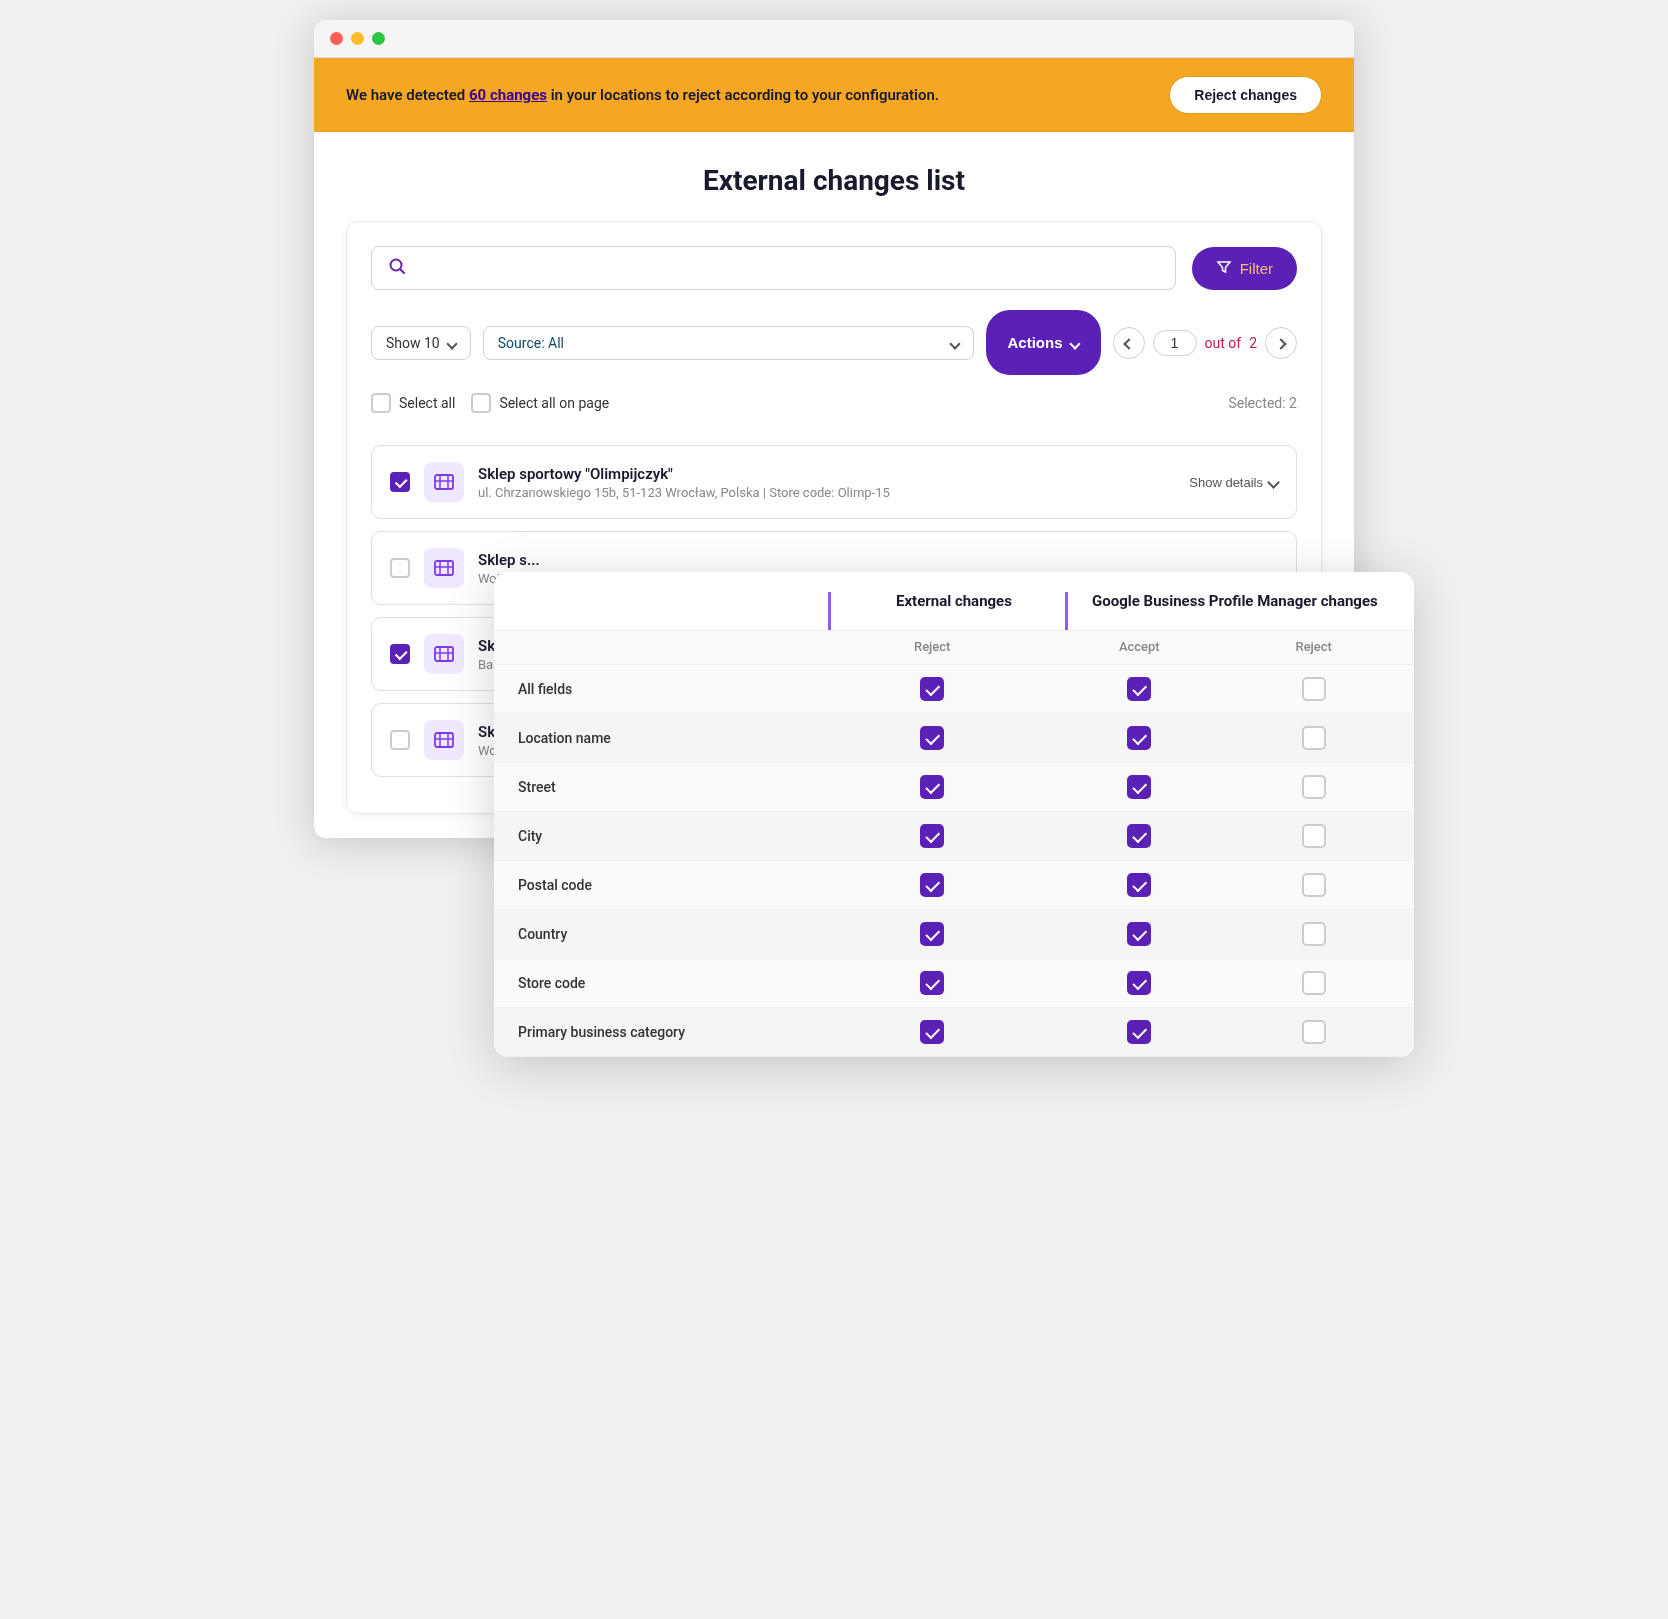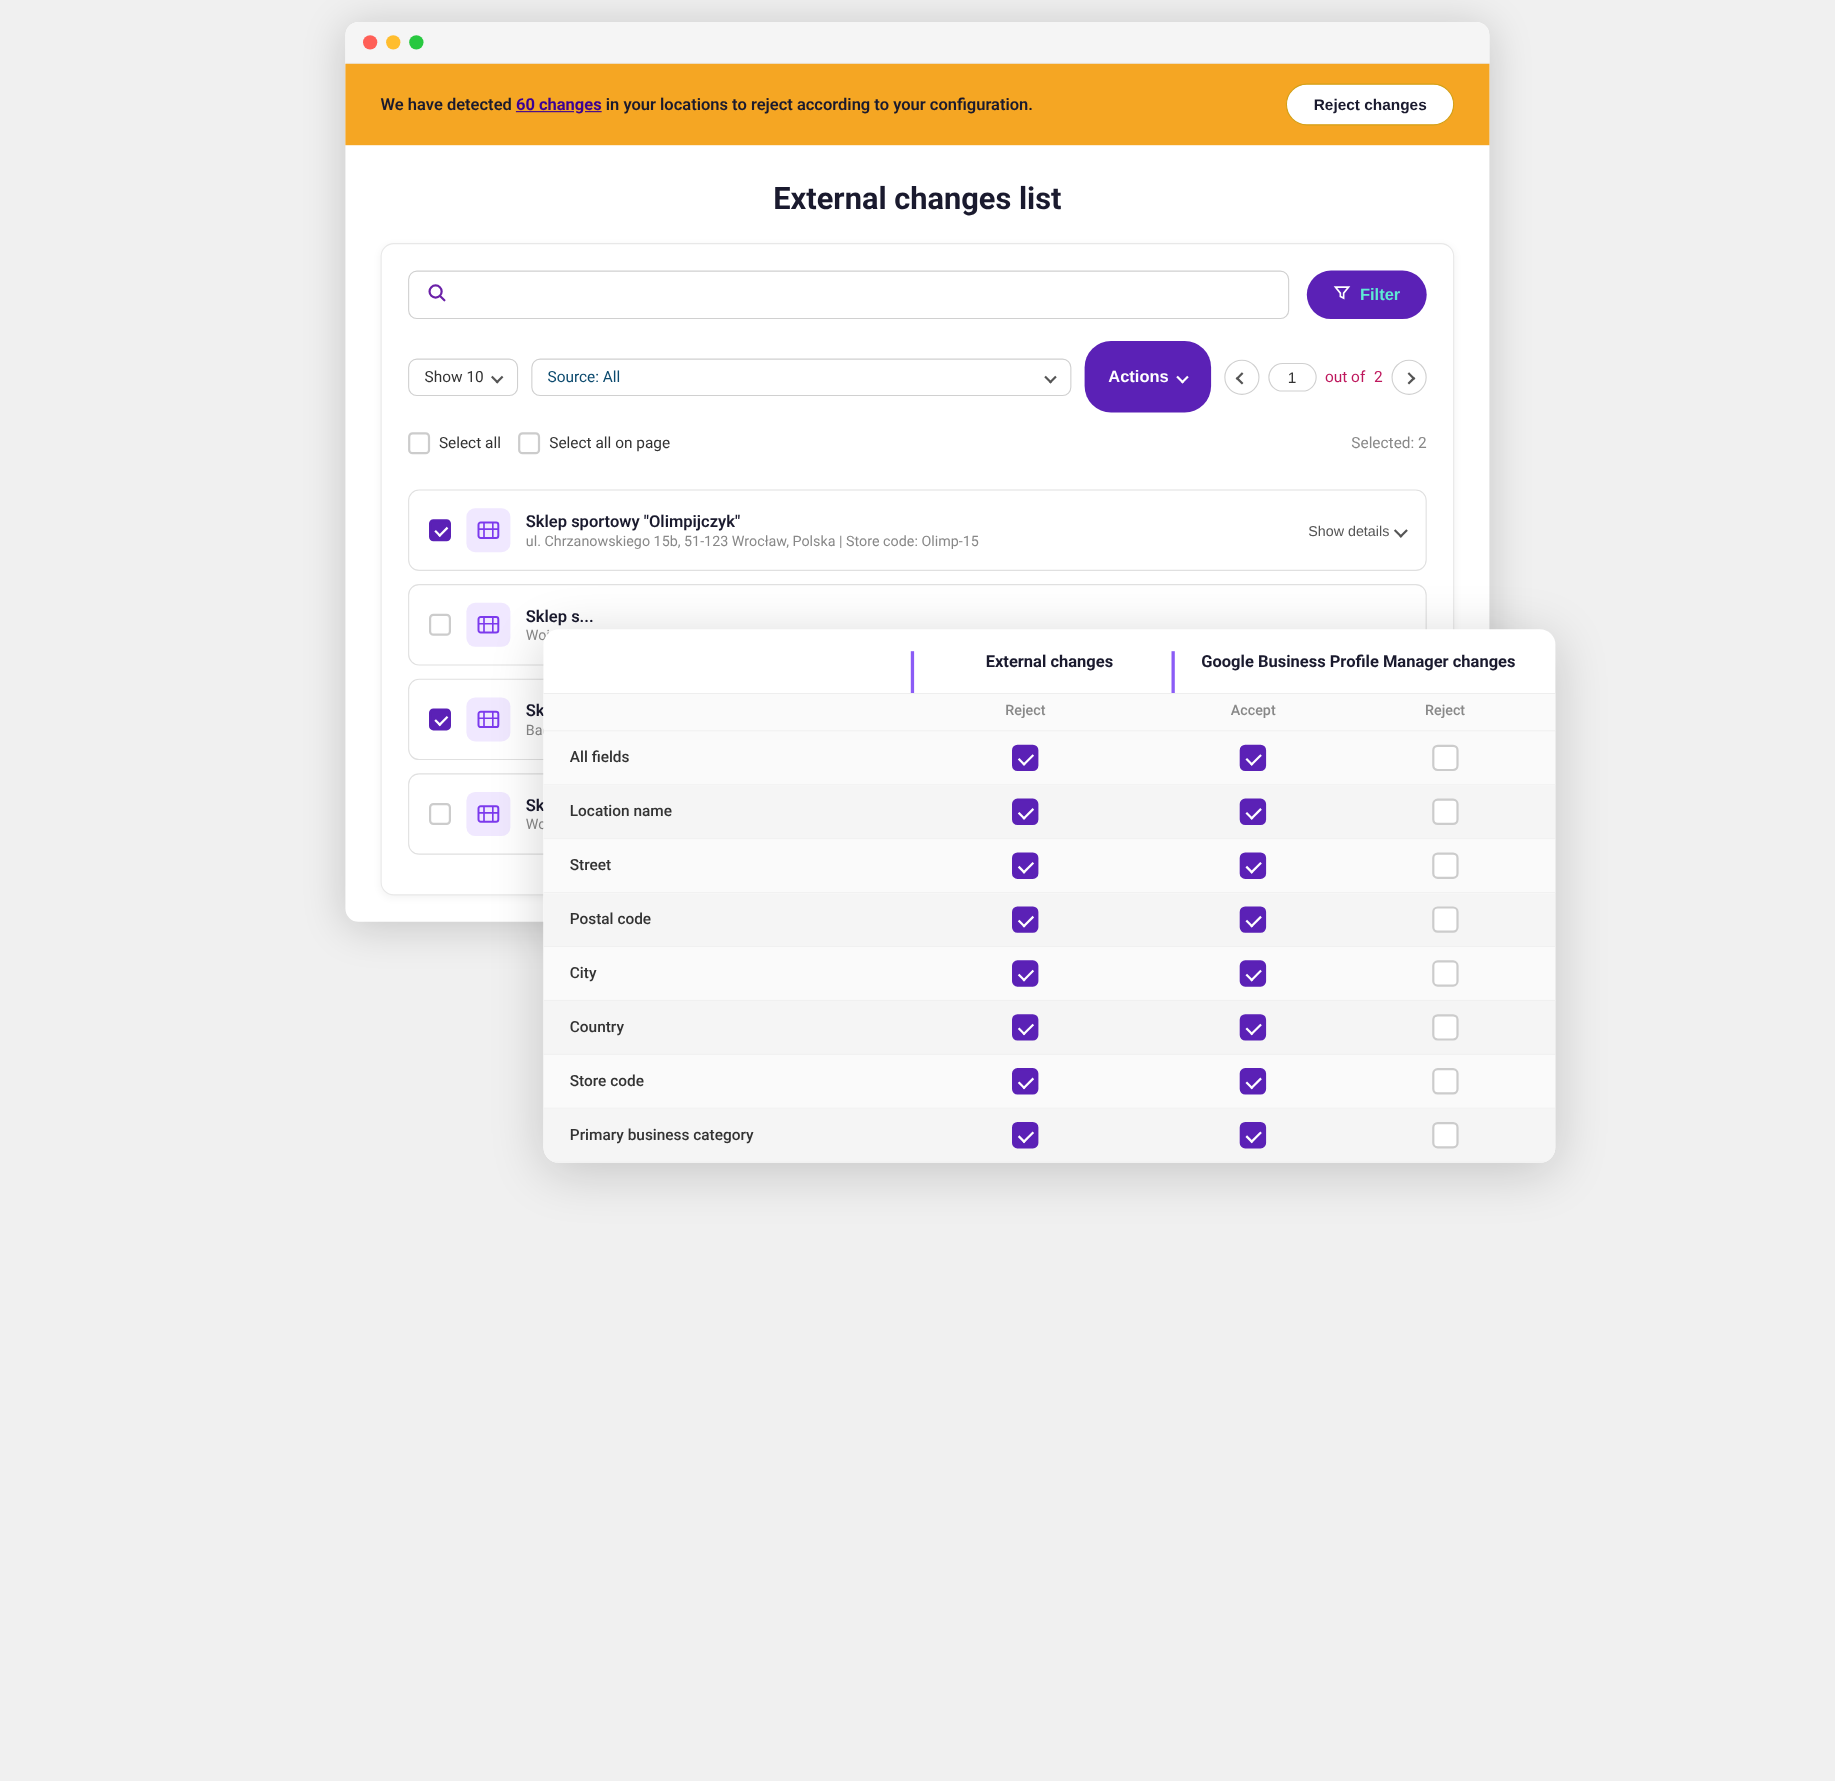--- a/index.html
+++ b/index.html
@@ -103,26 +103,26 @@
     .search-input {
       border: none;
       outline: none;
       font-size: 14px;
       color: #aaa;
       width: 100%;
       background: transparent;
     }
     .filter-btn {
       background: #5b21b6;
-      color: #5eead4;
+      color: #fdba74;
       border: none;
       border-radius: 24px;
       padding: 12px 24px;
       font-size: 15px;
-      font-weight: 700;
+      font-weight: 400;
       cursor: pointer;
       display: flex;
       align-items: center;
       gap: 8px;
     }
     .toolbar-row {
       display: flex;
       align-items: center;
       gap: 12px;
       margin-bottom: 18px;
@@ -616,33 +616,33 @@
         <div class="checkbox-popup checked"></div>
       </div>
       <div class="popup-gbp-accept">
         <div class="checkbox-popup checked"></div>
       </div>
       <div class="popup-gbp-reject">
         <div class="checkbox-popup "></div>
       </div>
     </div>
           <div class="popup-row">
+      <div class="popup-field-name">City</div>
+      <div class="popup-ext-check">
+        <div class="checkbox-popup checked"></div>
+      </div>
+      <div class="popup-gbp-accept">
+        <div class="checkbox-popup checked"></div>
+      </div>
+      <div class="popup-gbp-reject">
+        <div class="checkbox-popup "></div>
+      </div>
+    </div>
+          <div class="popup-row">
       <div class="popup-field-name">Postal code</div>
-      <div class="popup-ext-check">
-        <div class="checkbox-popup checked"></div>
-      </div>
-      <div class="popup-gbp-accept">
-        <div class="checkbox-popup checked"></div>
-      </div>
-      <div class="popup-gbp-reject">
-        <div class="checkbox-popup "></div>
-      </div>
-    </div>
-          <div class="popup-row">
-      <div class="popup-field-name">City</div>
       <div class="popup-ext-check">
         <div class="checkbox-popup checked"></div>
       </div>
       <div class="popup-gbp-accept">
         <div class="checkbox-popup checked"></div>
       </div>
       <div class="popup-gbp-reject">
         <div class="checkbox-popup "></div>
       </div>
     </div>

